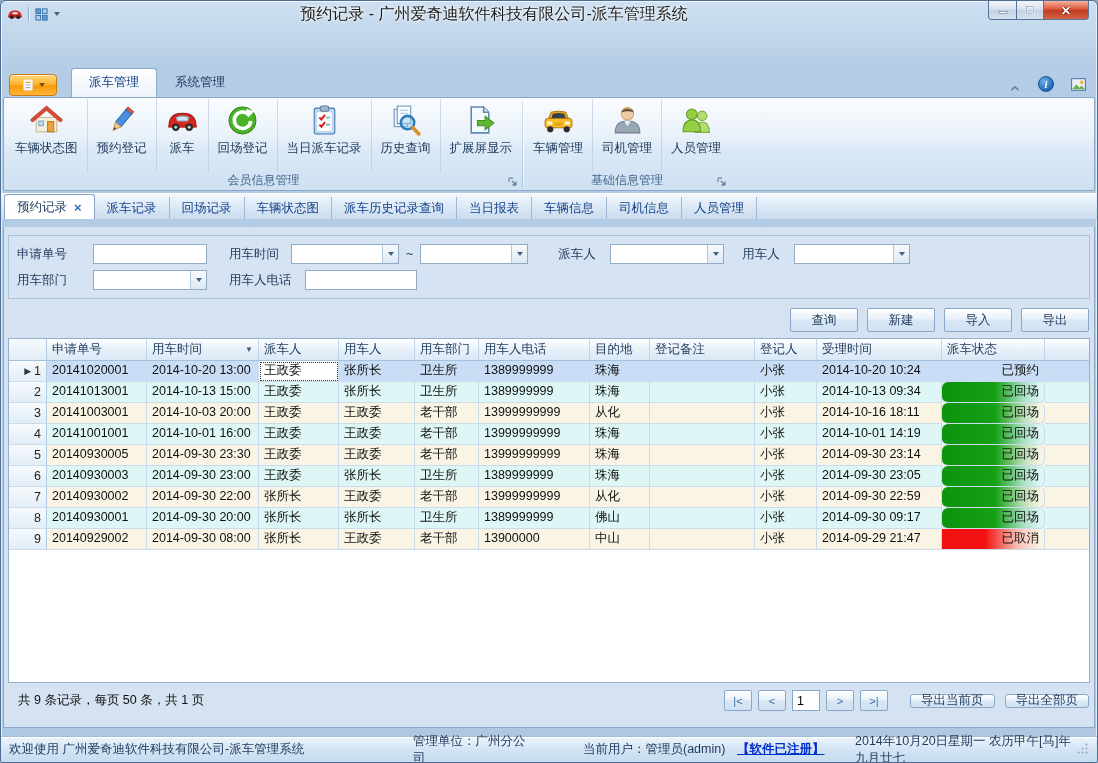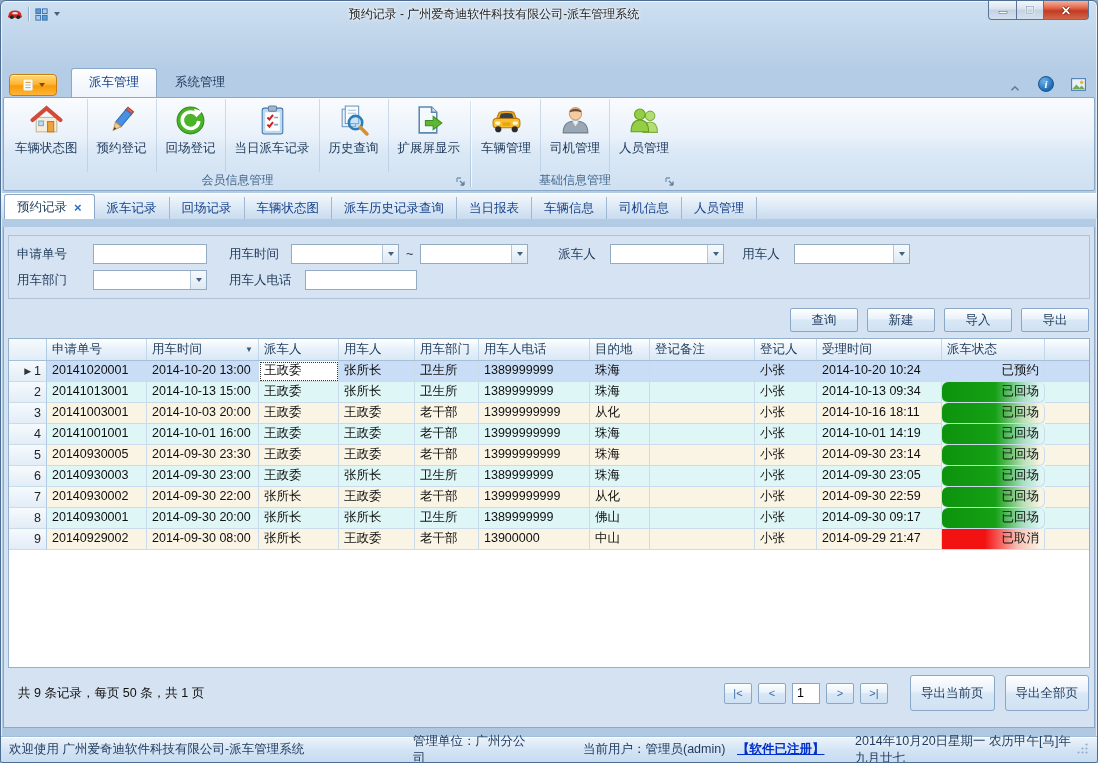--- a/index.html
+++ b/index.html
@@ -10,21 +10,21 @@
   .window { width:1098px; height:763px; border:1px solid #4e6d92;
     border-radius:6px 6px 3px 3px; overflow:hidden; display:flex; flex-direction:column;
     background:linear-gradient(#cee0f1,#b4cce5 70px,#aec8e2);
     box-shadow:inset 0 0 0 1px rgba(255,255,255,.65); }
 
   
   .titlebar { height:26px; position:relative; display:flex; align-items:center; padding:0 6px; flex:none; }
   .qat { display:flex; align-items:center; gap:5px; z-index:3; }
   .qat-sep { width:1px; height:14px; background:#93aec9; box-shadow:1px 0 0 #e8f1f9; }
   .qat .dd { width:0;height:0;border-left:3px solid transparent;border-right:3px solid transparent;border-top:4px solid #44617e; }
-  .title-text { position:absolute; left:0; right:110px; text-align:center; font-size:12px; color:#1b1b1b;
+  .title-text { position:absolute; left:0; right:110px; text-align:center; font-size:16px; color:#1b1b1b;
     text-shadow:0 0 4px #fff,0 0 2px #fff; pointer-events:none; }
   .win-buttons { position:absolute; top:0; right:8px; display:flex; z-index:4; }
   .wbtn { height:19px; border:1px solid #5a7498; border-top:none; display:flex; align-items:center; justify-content:center;
     background:linear-gradient(#f3f7fb,#d9e2ee 45%,#c3d2e4 50%,#d4e0ee); }
   .wbtn-min { width:29px; border-radius:0 0 0 4px; }
   .wbtn-max { width:27px; border-left:none; }
   .wbtn-close { width:45px; border-left:none; border-radius:0 0 4px 0;
     background:linear-gradient(#f6b09e,#e06448 40%,#c13c22 55%,#d2674a); }
 
   
@@ -109,21 +109,21 @@
   .w-4{width:64px;} .w-5{width:111px;} .w-6{width:60px;} .w-7{width:105px;} .w-8{width:62px;}
   .w-9{width:125px;} .w-st{width:103px;} .w-fill{flex:1 1 auto; border-right:none;}
 
   
   .footer-row { flex:none; display:flex; align-items:center; margin:7px 1px 3px; font-size:12.5px; color:#101010; }
   .summary { margin-left:9px; }
   .pager { margin-left:auto; display:flex; align-items:center; gap:6px; }
   .pbtn { width:28px; height:21px; font-size:11px; color:#3a6ea5; border:1px solid #89a7c7; border-radius:2px;
     background:linear-gradient(#feffff,#e9f1fa 45%,#d9e8f6 50%,#cfe1f3); display:flex; align-items:center; justify-content:center; }
   .page-input { width:28px; height:21px; border:1px solid #89a7c7; font-size:12.5px; padding:0 4px; outline:none; }
-  .ebtn { height:36px; padding:0 10px; margin-left:4px; border:1px solid #89a7c7; border-radius:3px;
+  .ebtn { height:14px; padding:0 10px; margin-left:4px; border:1px solid #89a7c7; border-radius:3px;
     background:linear-gradient(#feffff,#e9f1fa 45%,#d9e8f6 50%,#cfe1f3); font-size:12.5px; color:#1e395b;
     display:flex; align-items:center; }
 
   
   .statusbar { height:26px; flex:none; display:flex; align-items:center; padding:0 8px; font-size:12.5px; color:#1e395b;
     background:linear-gradient(#edf4fb,#d2e3f4 55%,#c6dcf0); border-top:1px solid #a3bed8; box-shadow:inset 0 1px 0 #fff; }
   .sb-welcome { width:404px; flex:none; }
   .sb-org { width:124px; flex:none; }
   .sb-user { width:154px; flex:none;margin-left:46px; }
   .sb-license { width:118px; flex:none; color:#0030cc; text-decoration:underline; font-weight:bold; cursor:pointer; }
@@ -228,20 +228,34 @@
               <svg viewBox="0 0 32 32">
                 <g transform="rotate(40 16 16)">
                   <rect x="12.5" y="2" width="7" height="4" fill="#e25c4a" stroke="#b23c2c"></rect>
                   <rect x="12.5" y="5" width="7" height="16" fill="#4a90e2" stroke="#2f6db3"></rect>
                   <path d="M12.5 21 L19.5 21 L16 28.5 Z" fill="#f5c98f" stroke="#caa05f"></path>
                   <path d="M14.9 25.1 L17.1 25.1 L16 28.5 Z" fill="#4a3421"></path>
                 </g>
               </svg>
             </span>
           <span>预约登记</span>
+        </div>
+        <div class="rbtn">
+          <span class="ricon">
+              <svg viewBox="0 0 32 32">
+                <path d="M3 21 Q3 9 16 9 Q29 9 29 21 Z" fill="#d6281c" stroke="#9e1410"></path>
+                <path d="M10 13 Q16 10.5 22 13 L21 16.5 L11 16.5 Z" fill="#cfe7f5" stroke="#8aa6bd"></path>
+                <rect x="2" y="20" width="28" height="3" rx="1.5" fill="#c42318"></rect>
+                <circle cx="9.5" cy="22.5" r="3.6" fill="#2b2b2b"></circle>
+                <circle cx="9.5" cy="22.5" r="1.4" fill="#cfcfcf"></circle>
+                <circle cx="22.5" cy="22.5" r="3.6" fill="#2b2b2b"></circle>
+                <circle cx="22.5" cy="22.5" r="1.4" fill="#cfcfcf"></circle>
+              </svg>
+            </span>
+          <span>派车</span>
         </div>
         <div class="rbtn">
           <span class="ricon">
               <svg viewBox="0 0 32 32">
                 <circle cx="16" cy="16" r="13" fill="#4ab32a" stroke="#2f8a14"></circle>
                 <path d="M22.5 11 A8 8 0 1 0 24 16.5" fill="none" stroke="#fff" stroke-width="3.5"></path>
                 <path d="M19.5 4.5 L27.5 7 L21.5 13 Z" fill="#fff"></path>
               </svg>
             </span>
           <span>回场登记</span>

